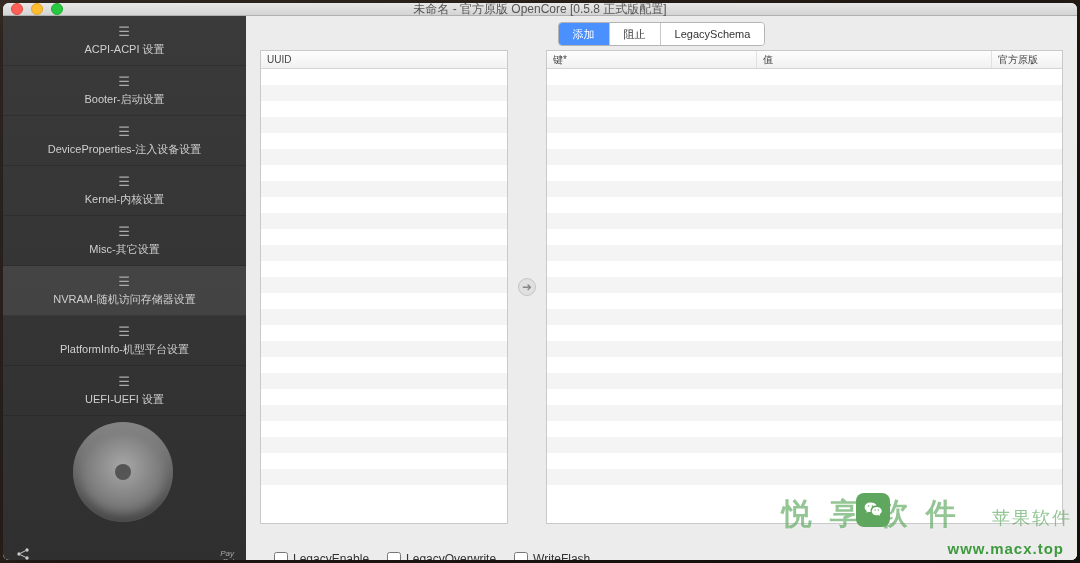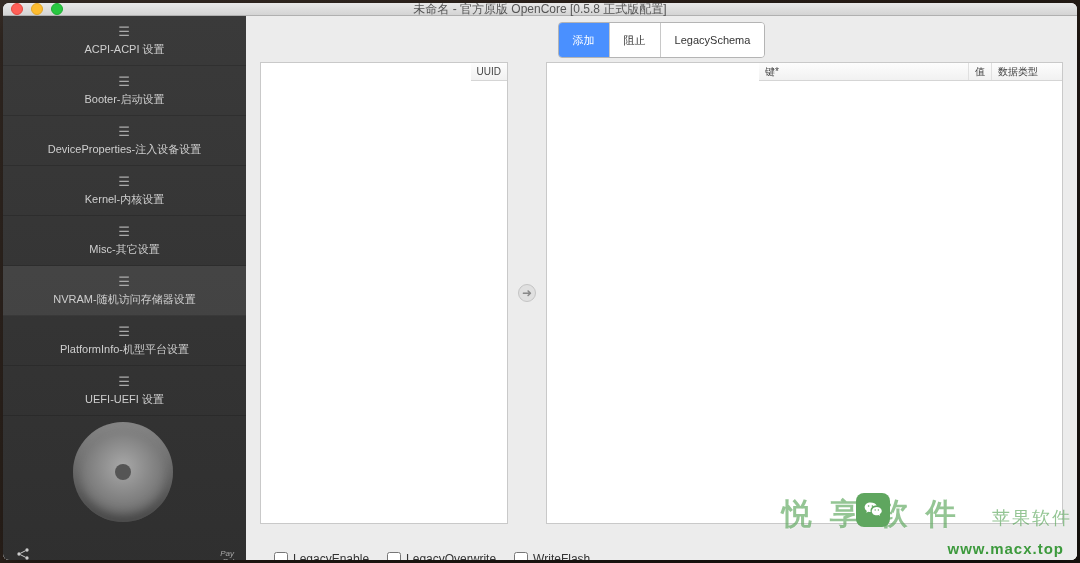--- a/index.html
+++ b/index.html
@@ -46,30 +46,30 @@
   margin: 0 auto 10px; position: relative;
 }
 .dial::after { content:""; position:absolute; left:42%; top:42%; width:16%; height:16%; background:#555; border-radius:50%; }
 .share-ico { font-size: 16px; color: #ccc; }
 .paypal { font-size: 8px; color: #aaa; font-style: italic; text-align: right; line-height: 1; }
 
 
 .main { flex: 1; display: flex; flex-direction: column; background: #ececec; }
 
 .seg-wrap { display: flex; justify-content: center; padding: 6px 0 4px; }
-.seg { display: flex; border: 1px solid #b4b4b4; border-radius: 4px; overflow: hidden; height: 36px; }
+.seg { display: flex; border: 1px solid #b4b4b4; border-radius: 4px; overflow: hidden; height: 24px; }
 .seg button {
   border: none; background: #fff; font-size: 11px; padding: 0 14px; cursor: pointer;
   border-right: 1px solid #c8c8c8; color: #333;
 }
 .seg button:last-child { border-right: none; }
 .seg button.active { background: #4a90ff; color: #fff; }
 
 .tables-row { display: flex; flex: 1; padding: 0 14px 2px 14px; gap: 8px; align-items: stretch; min-height: 0; }
-.tbl-wrap { display: flex; flex-direction: column; border: 1px solid #c9c9c9; background: #fff; align-items: flex-end; }
+.tbl-wrap { display: flex; flex-direction: column; border: 1px solid #c9c9c9; background: #fff; }
 .tbl-left { width: 248px; }
 .tbl-right { flex: 1; }
 .tbl-head {
   display: flex; height: 18px; background: linear-gradient(#fdfdfd,#f1f1f1);
   border-bottom: 1px solid #d5d5d5; font-size: 10px; color: #444;
 }
 .th { padding: 2px 6px; border-right: 1px solid #e0e0e0; display:flex; align-items:center; }
 .th:last-child { border-right: none; }
 .tbl-body { flex: 1; overflow: hidden; }
 .row { height: 16px; }
@@ -229,21 +229,21 @@
         </div>
 
         <div class="mid-arrow">
           <span>➜</span>
         </div>
 
         <div class="tbl-wrap tbl-right">
           <div class="tbl-head">
             <div class="th" style="width:210px">键*</div>
             <div class="th" style="flex:1">值</div>
-            <div class="th" style="width:70px">数据类型</div>
+            <div class="th" style="width:70px">官方原版</div>
           </div>
           <div class="tbl-body" id="right-body">
               <div class="row"></div>
               <div class="row alt"></div>
               <div class="row"></div>
               <div class="row alt"></div>
               <div class="row"></div>
               <div class="row alt"></div>
               <div class="row"></div>
               <div class="row alt"></div>

